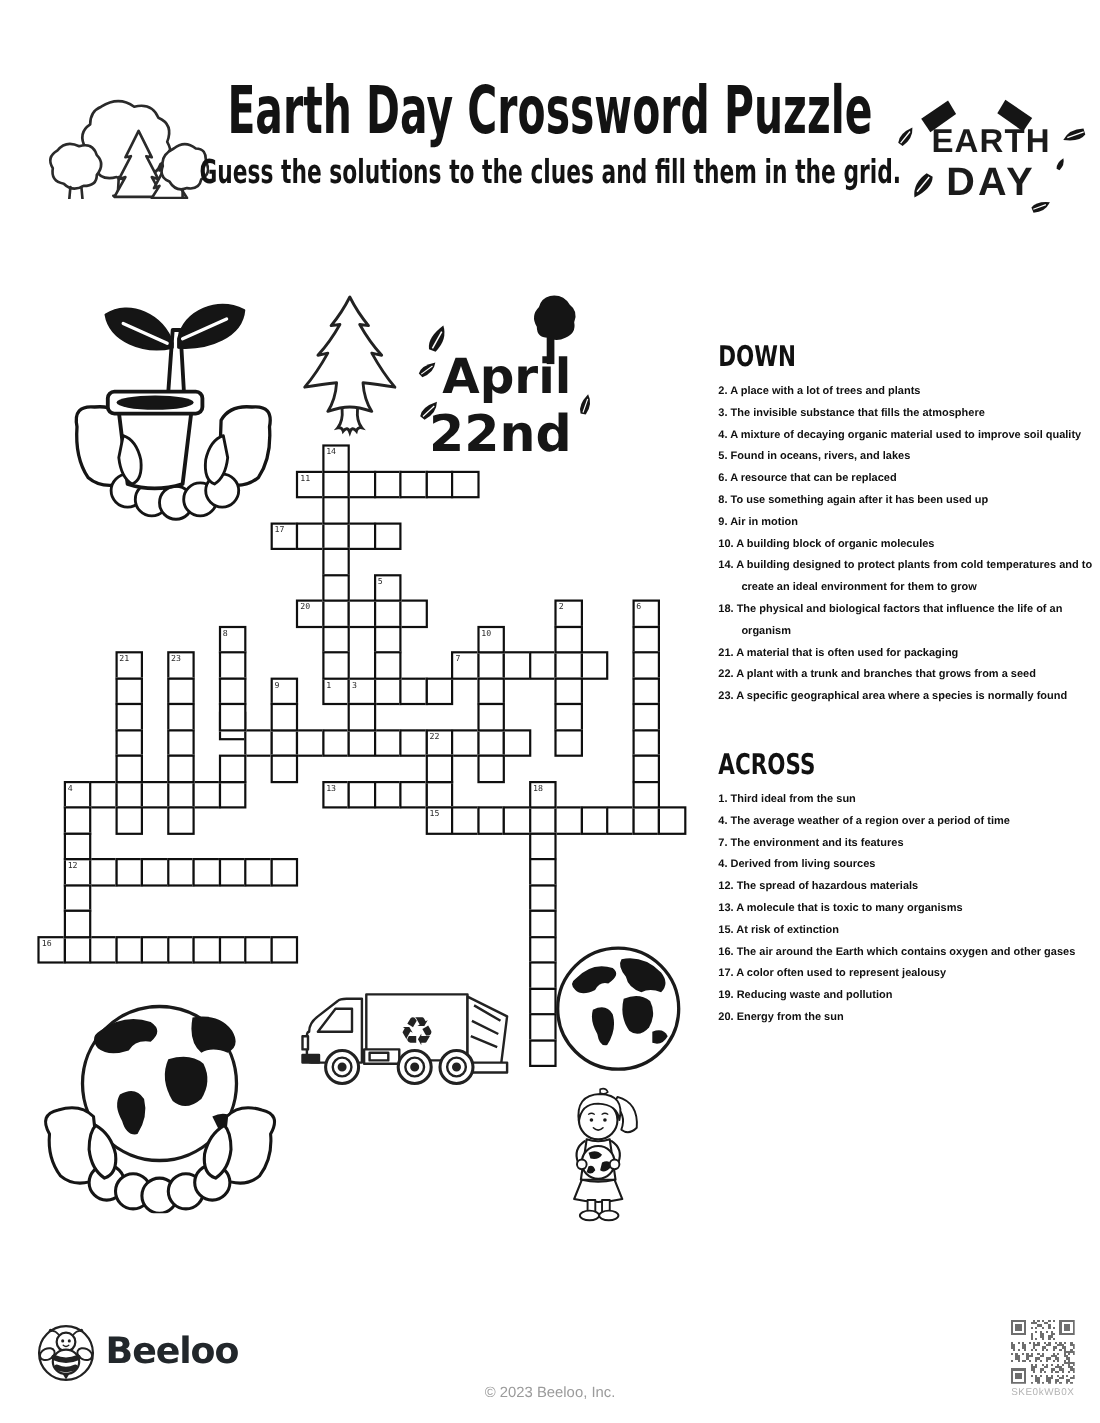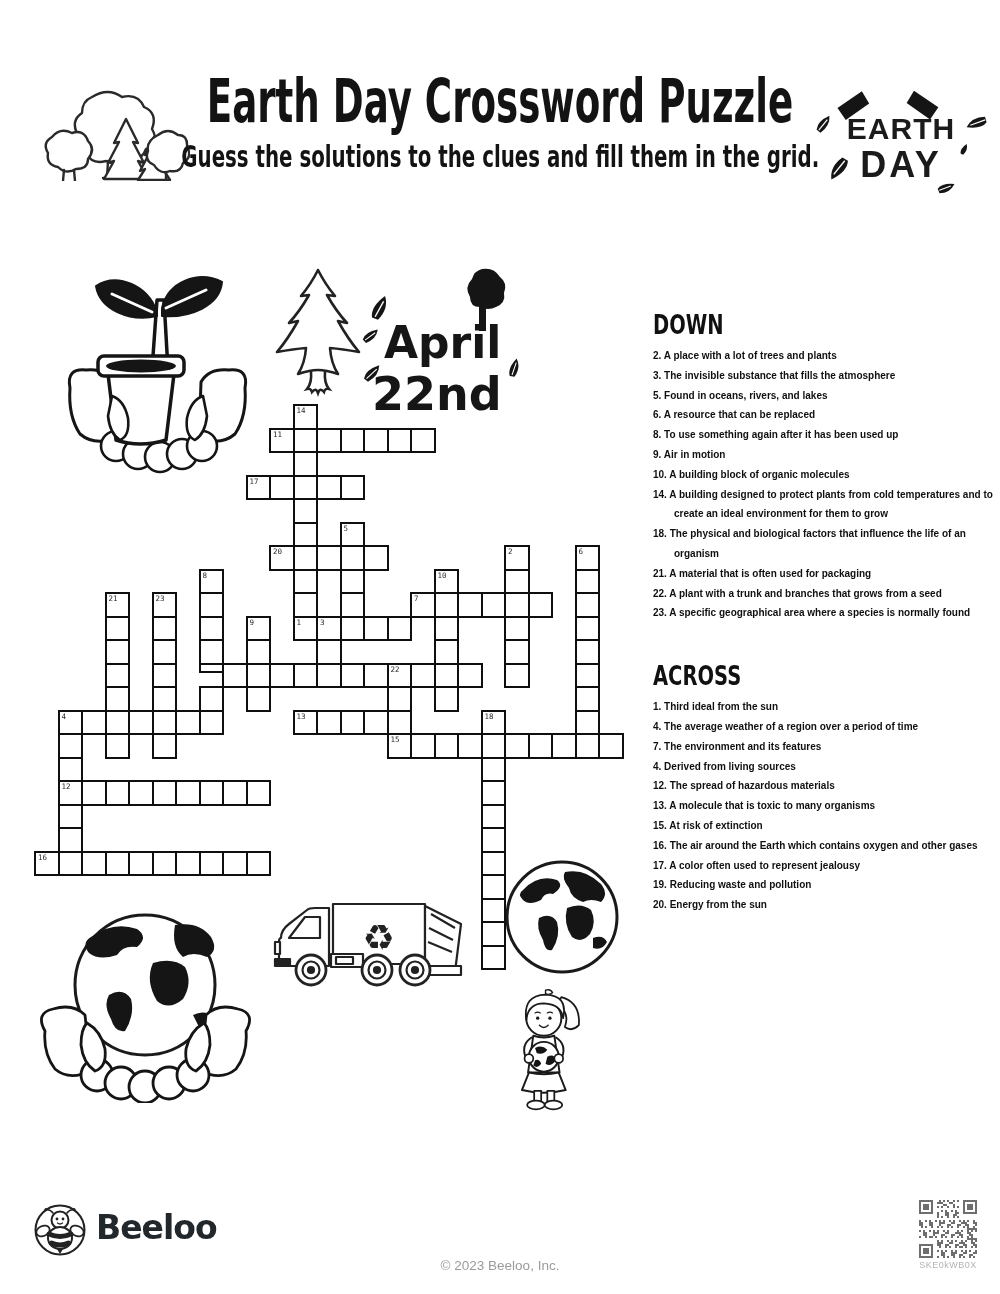--- a/index.html
+++ b/index.html
@@ -17,21 +17,21 @@
          font-size:30px;line-height:34px;color:#131313;transform:scaleX(.66);transform-origin:50% 50%;
          white-space:nowrap;}
 
   .ed-logo{left:812px;top:86px;width:178px;height:120px;}
   .ed-logo .txt{position:absolute;width:100%;text-align:center;color:#1b1b1b;
         font-family:"Liberation Sans",sans-serif;font-weight:bold;white-space:nowrap;}
   .ed-line1{top:26px;font-size:30px;letter-spacing:1px;}
   .ed-line2{top:58px;font-size:36px;letter-spacing:3px;}
 
   
-  .april-badge{left:362px;top:265px;width:185px;height:165px;}
+  .april-badge{left:380px;top:265px;width:185px;height:165px;}
   .april-badge .line{position:absolute;font-family:"DejaVu Sans",sans-serif;font-weight:bold;
         color:#161616;white-space:nowrap;}
   .april-line1{left:22px;top:52px;font-size:44px;}
   .april-line2{left:10px;top:102px;font-size:46px;}
 
   
   #crossword{position:absolute;}
   .cell{position:absolute;background:#fff;border:2px solid #0f0f0f;box-sizing:border-box;}
   .cellnum{position:absolute;left:2px;top:0px;font-family:"DejaVu Sans Mono",monospace;
         font-size:7.5px;line-height:9px;color:#2b2b2b;}
@@ -363,20 +363,21 @@
       <div class="cell" style="left: 117.5px; top: 258.5px; width: 25.5px; height: 25.5px;"></div>
       <div class="cell" style="left: 117.5px; top: 282px; width: 25.5px; height: 25.5px;"></div>
       <div class="cell" style="left: 117.5px; top: 329px; width: 25.5px; height: 25.5px;"></div>
     </div>
 
   <div class="abs clues-panel">
     <h2 class="clue-heading">DOWN</h2>
     <ul class="clue-list" id="down-list">
         <li><span>2.</span><span> A place with a lot of trees and plants</span></li>
         <li><span>3.</span><span> The invisible substance that fills the atmosphere</span></li>
+        <li><span>4.</span><span> A mixture of decaying organic material used to improve soil quality</span></li>
         <li><span>5.</span><span> Found in oceans, rivers, and lakes</span></li>
         <li><span>6.</span><span> A resource that can be replaced</span></li>
         <li><span>8.</span><span> To use something again after it has been used up</span></li>
         <li><span>9.</span><span> Air in motion</span></li>
         <li><span>10.</span><span> A building block of organic molecules</span></li>
         <li><span>14.</span><span> A building designed to protect plants from cold temperatures and to create an ideal environment for them to grow</span></li>
         <li><span>18.</span><span> The physical and biological factors that influence the life of an organism</span></li>
         <li><span>21.</span><span> A material that is often used for packaging</span></li>
         <li><span>22.</span><span> A plant with a trunk and branches that grows from a seed</span></li>
         <li><span>23.</span><span> A specific geographical area where a species is normally found</span></li>

